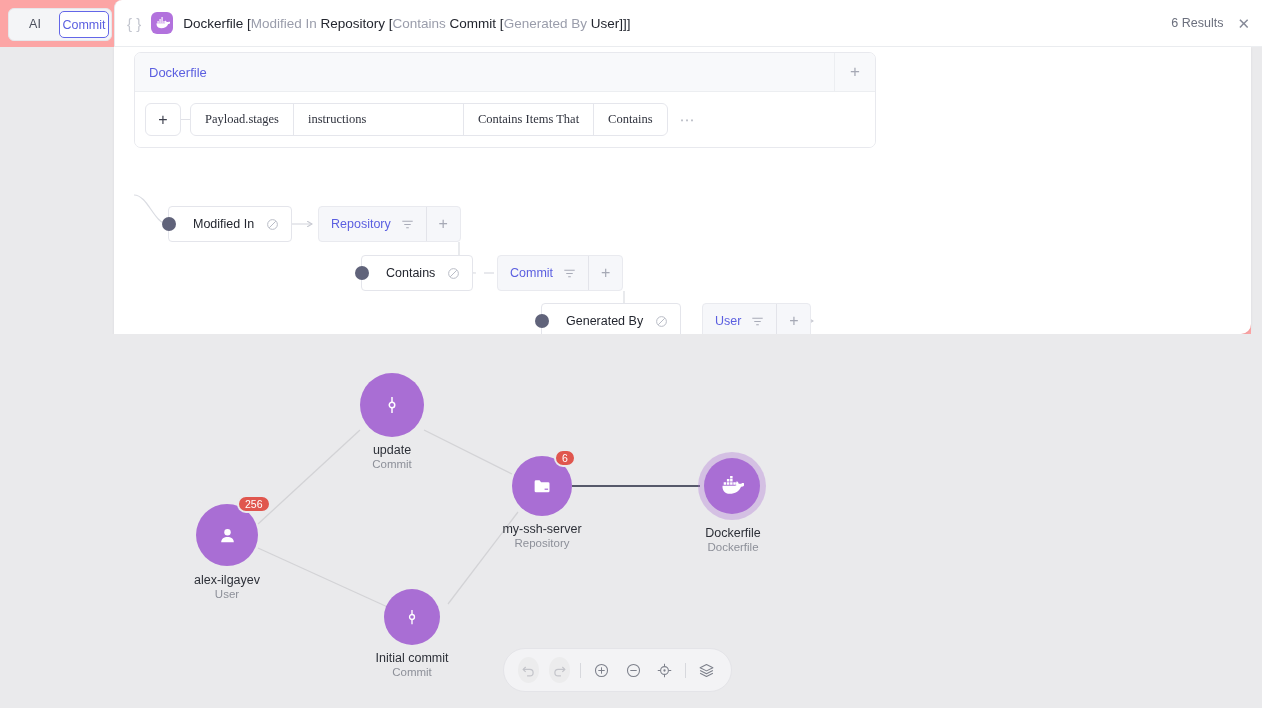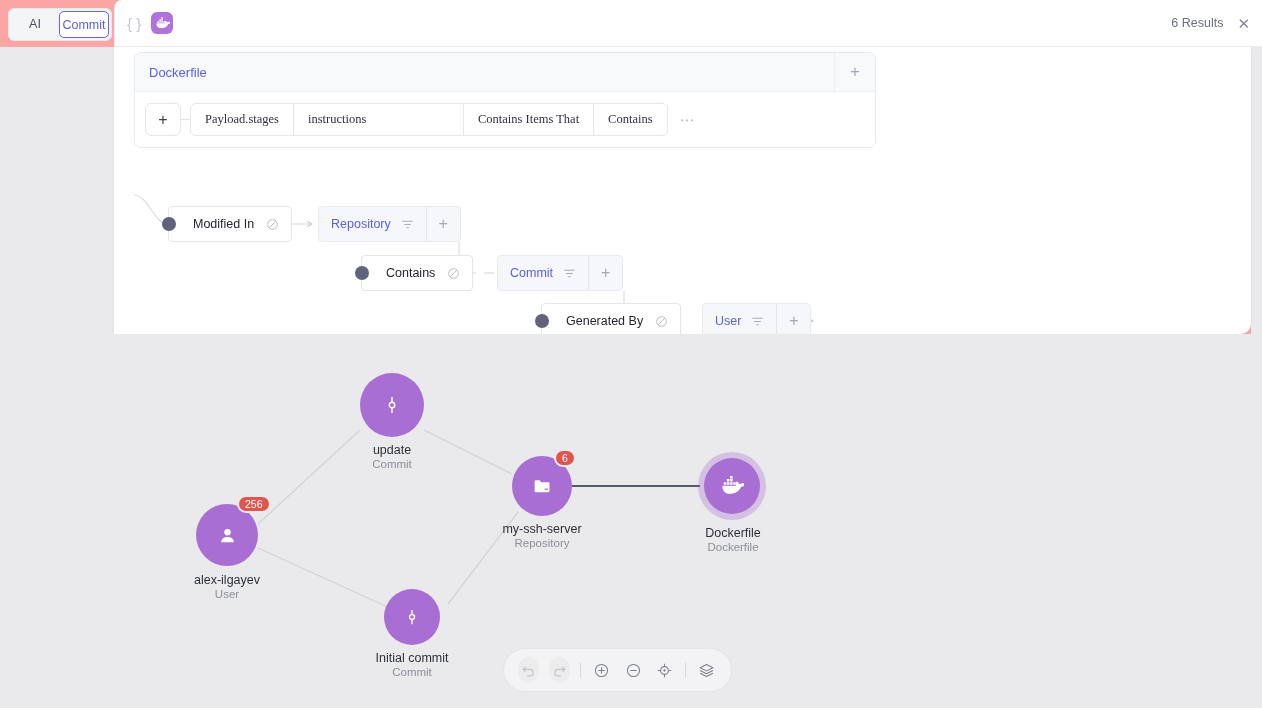--- a/index.html
+++ b/index.html
@@ -200,20 +200,23 @@
     <div class="mode-tab">AI</div>
     <div class="mode-tab active">Commit</div>
   </div>
 
   <div class="query-header">
     <span class="braces">{ }</span>
     <span class="app-logo">
       <svg viewBox="0 0 24 24">
           <path fill="#ffffff" d="M21.3 10.1c-.5-.35-1.7-.48-2.6-.3-.12-.85-.58-1.6-1.4-2.25l-.47-.32-.32.47c-.4.62-.6 1.47-.54 2.28.03.3.13.82.43 1.28-.3.16-.88.38-1.65.37H2.6l-.05.3c-.14.84-.14 3.45 1.54 5.46 1.28 1.52 3.2 2.3 5.7 2.3 5.42 0 9.43-2.5 11.3-7.03.74.02 2.33 0 3.15-1.57.05-.09.17-.33.5-1.06l.09-.2-.53-.36c-.57-.38-1.87-.52-2.77-.33zM12.6 8.2h-2.5v2.5h2.5V8.2zm-3.2 0H6.9v2.5h2.5V8.2zm-3.2 0H3.7v2.5h2.5V8.2zm6.4-3.1h-2.5v2.5h2.5V5.1zm-3.2 0H6.9v2.5h2.5V5.1zm6.4 3.1h-2.5v2.5h2.5V8.2zm-3.2-6.2h-2.5v2.5h2.5V2z"></path>
         </svg>
+    </span>
+    <span class="query-title">
+      <span>Dockerfile</span><span> [</span><span class="dim">Modified In</span><span> Repository [</span><span class="dim">Contains</span><span> Commit [</span><span class="dim">Generated By</span><span> User]]]</span>
     </span>
     <span class="hdr-right">
       <span class="results-count">6 Results</span>
       <span class="close-x">✕</span>
     </span>
   </div>
 
   <div class="query-panel">
 
     <div class="root-card">

